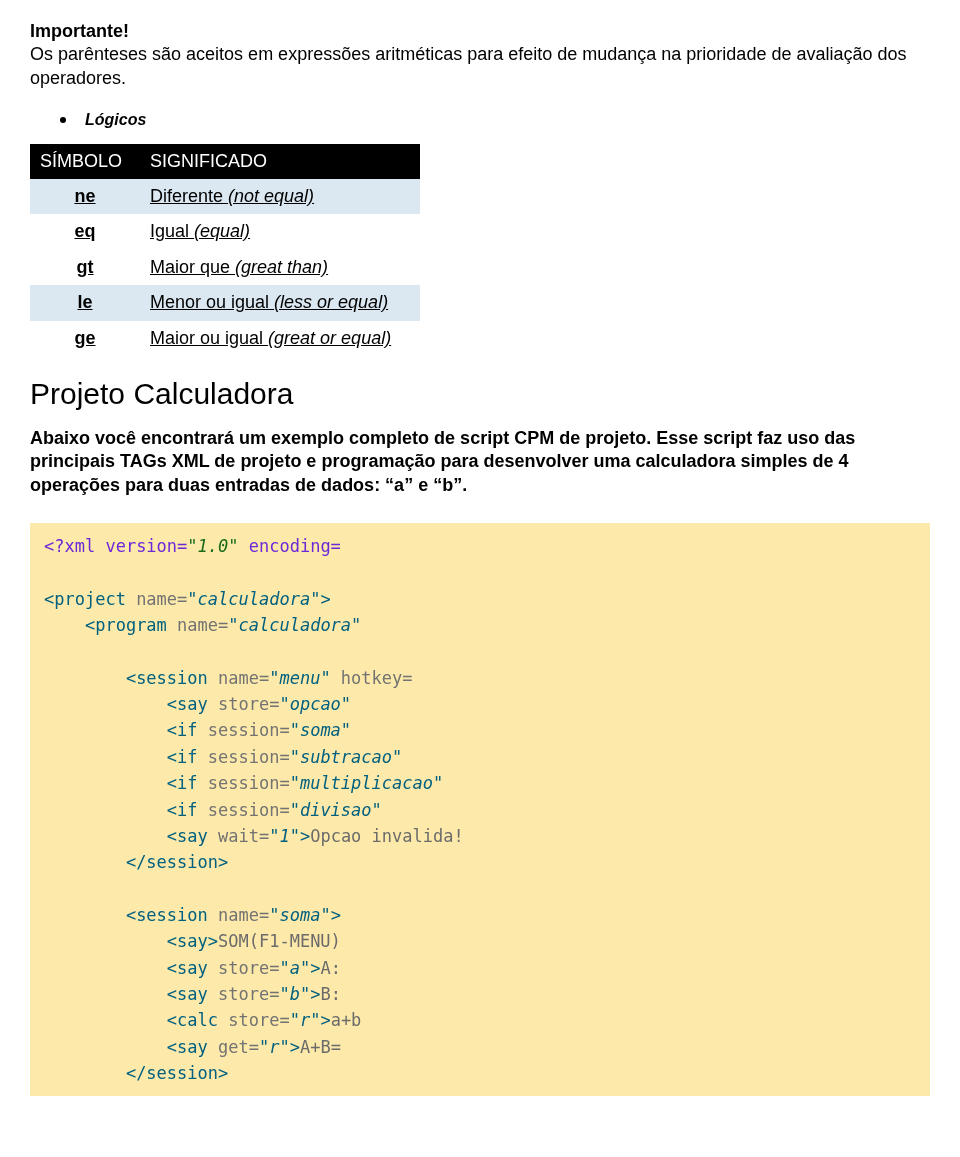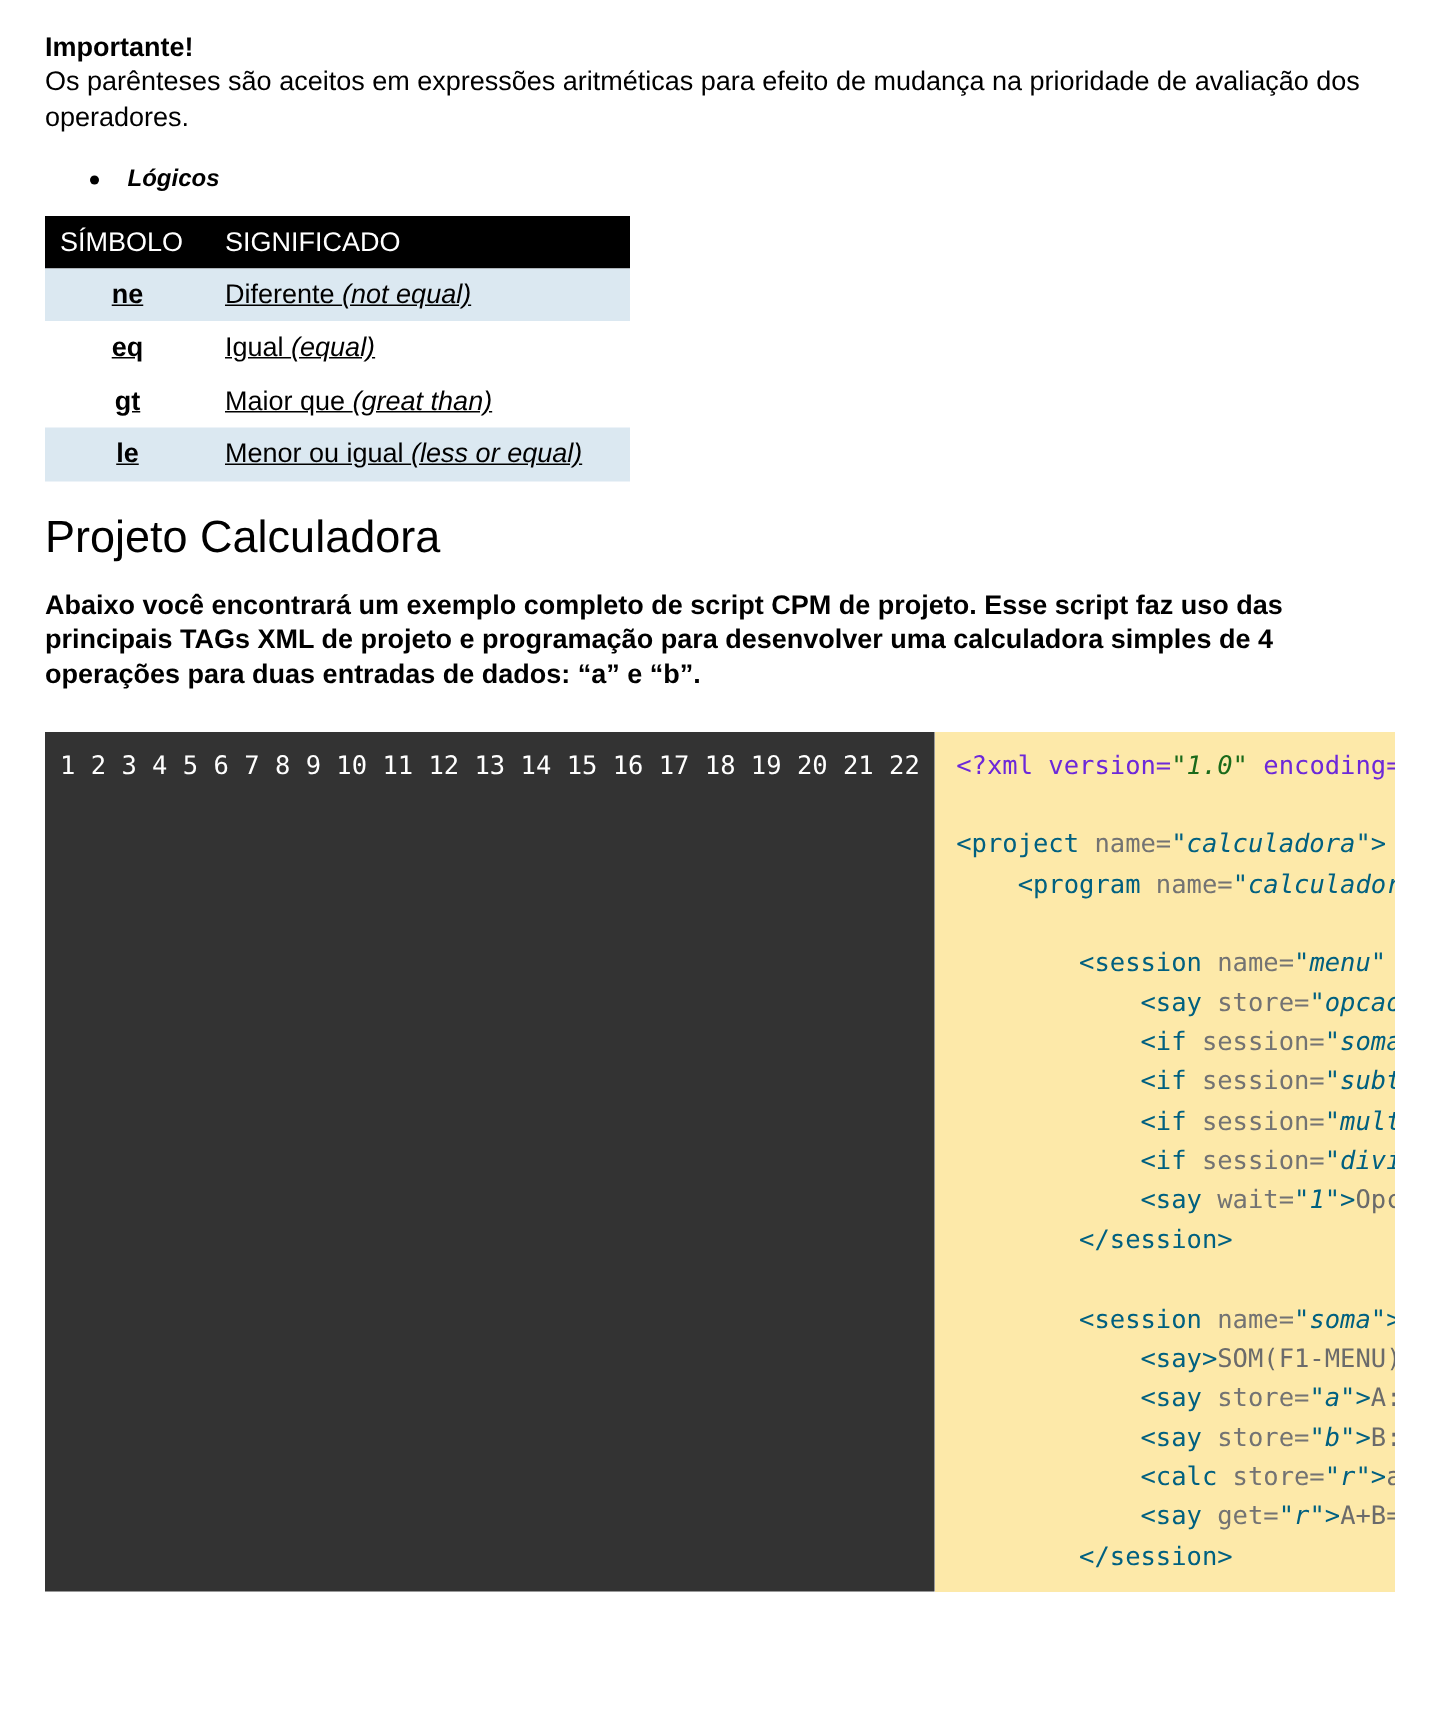--- a/index.html
+++ b/index.html
@@ -81,50 +81,32 @@
     <td><span>Igual </span><span class="italic">(equal)</span></td>
   </tr>
   <tr class="plain">
     <td class="sym">gt</td>
     <td><span>Maior que </span><span class="italic">(great than)</span></td>
   </tr>
   <tr class="alt">
     <td class="sym">le</td>
     <td><span>Menor ou igual </span><span class="italic">(less or equal)</span></td>
   </tr>
+  <tr class="plain">
+    <td class="sym">ge</td>
+    <td><span>Maior ou igual </span><span class="italic">(great or equal)</span></td>
+  </tr>
 </tbody>
   </table>
 
 <h2 class="project-title">Projeto Calculadora</h2>
 
 <div class="project-text">Abaixo você encontrará um exemplo completo de script CPM de projeto. Esse script faz uso das principais TAGs XML de projeto e programação para desenvolver uma calculadora simples de 4 operações para duas entradas de dados: “a” e “b”.</div>
 
 <div class="code-wrap">
-  <div class="line-numbers" id="ln">1
-2
-3
-4
-5
-6
-7
-8
-9
-10
-11
-12
-13
-14
-15
-16
-17
-18
-19
-20
-21
-22</div>
   <div class="code-area"><span class="c-decl">&lt;?xml </span><span class="c-decl">version=</span><span class="c-declv">"1.0"</span><span class="c-decl"> encoding=</span>
 
 <span class="c-tag">&lt;project </span><span class="c-attr">name=</span><span class="c-str">"calculadora"</span><span class="c-tag">&gt;</span>
     <span class="c-tag">&lt;program </span><span class="c-attr">name=</span><span class="c-str">"calculadora"</span>
 
         <span class="c-tag">&lt;session </span><span class="c-attr">name=</span><span class="c-str">"menu"</span><span class="c-attr"> hotkey=</span>
             <span class="c-tag">&lt;say </span><span class="c-attr">store=</span><span class="c-str">"opcao"</span>
             <span class="c-tag">&lt;if </span><span class="c-attr">session=</span><span class="c-str">"soma"</span>
             <span class="c-tag">&lt;if </span><span class="c-attr">session=</span><span class="c-str">"subtracao"</span>
             <span class="c-tag">&lt;if </span><span class="c-attr">session=</span><span class="c-str">"multiplicacao"</span>

